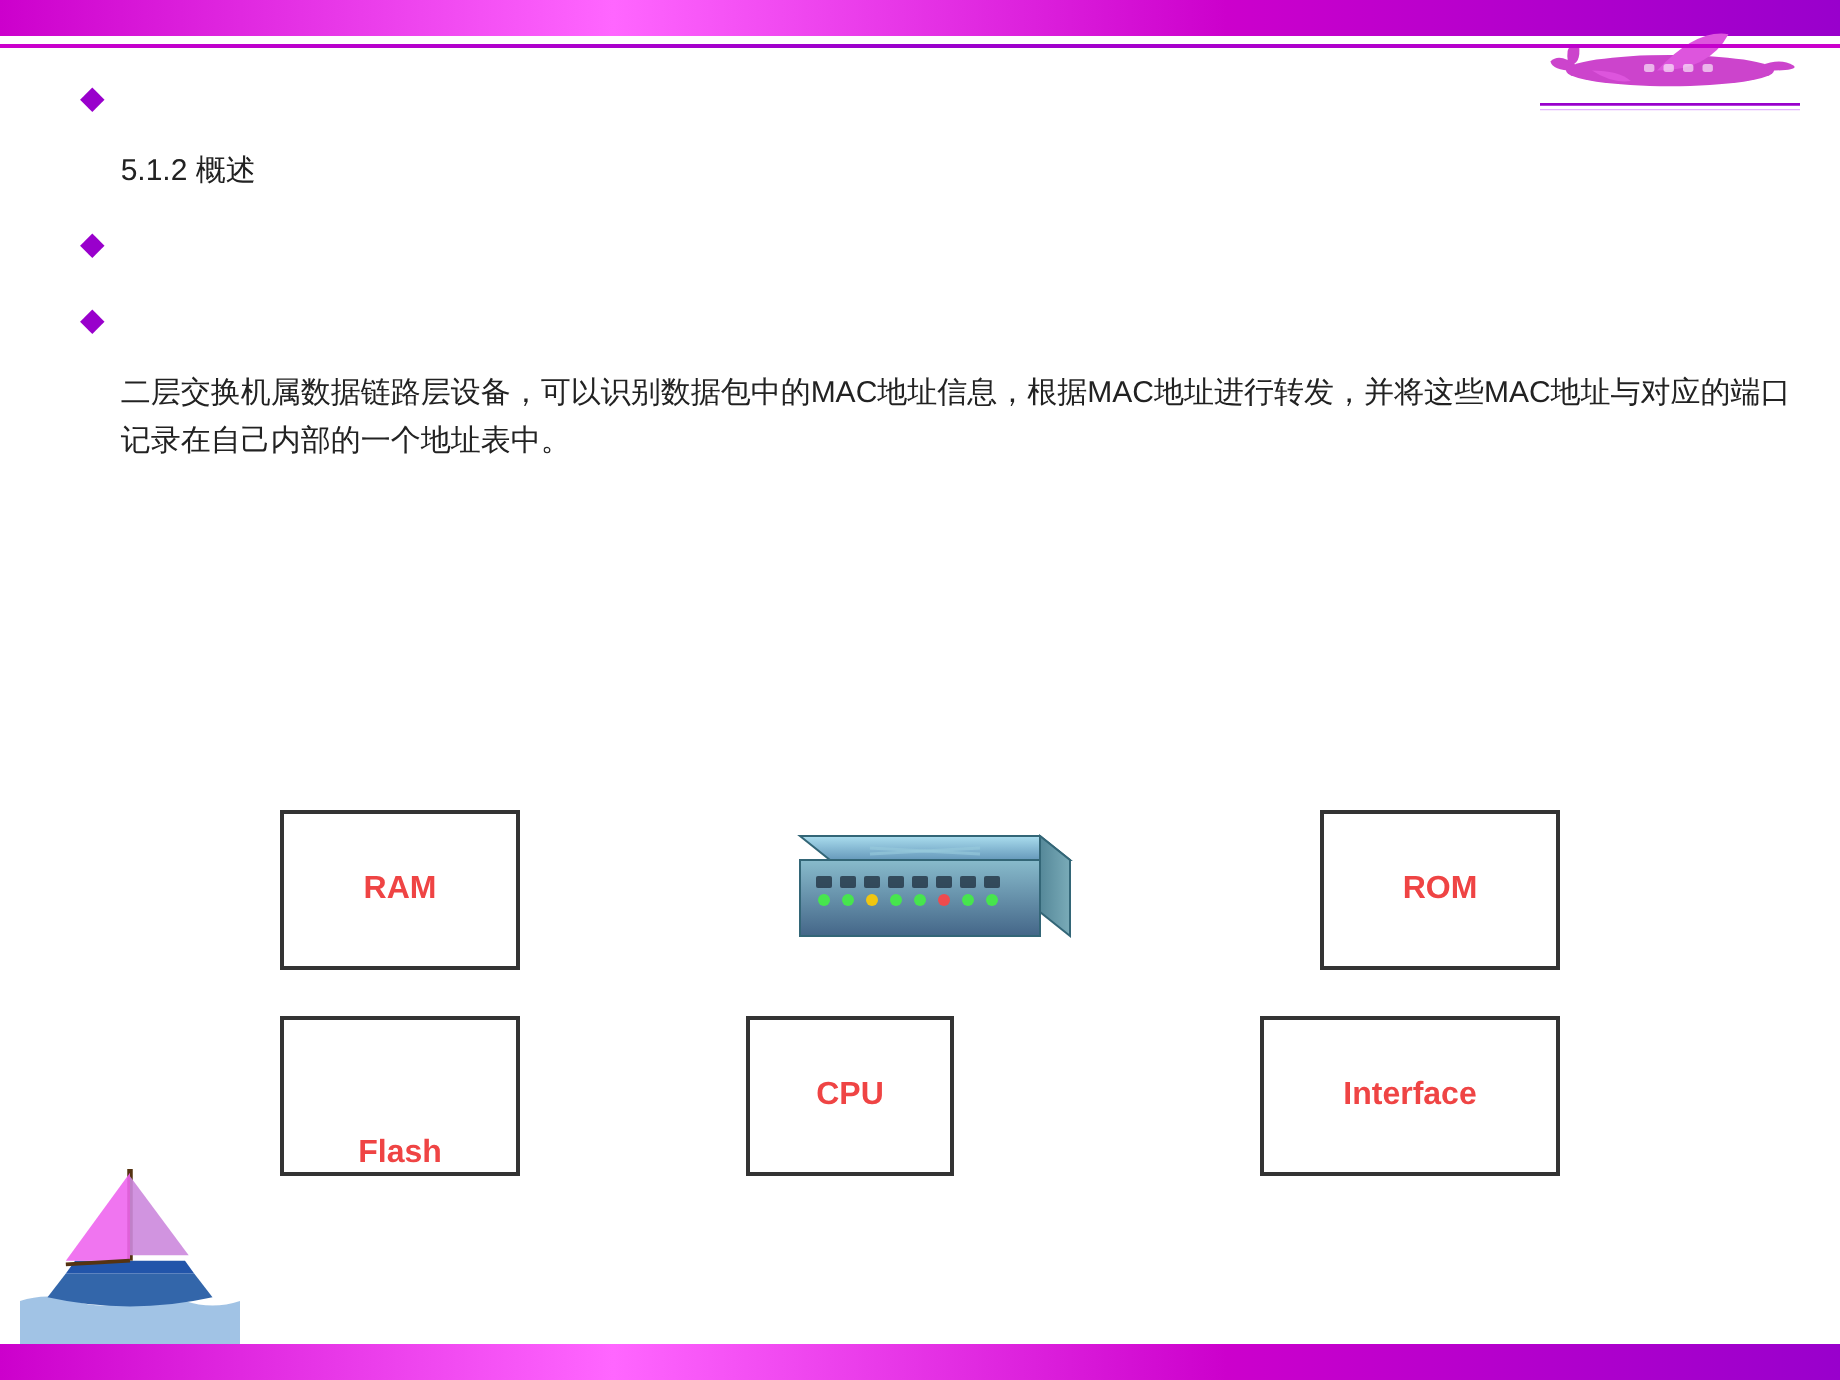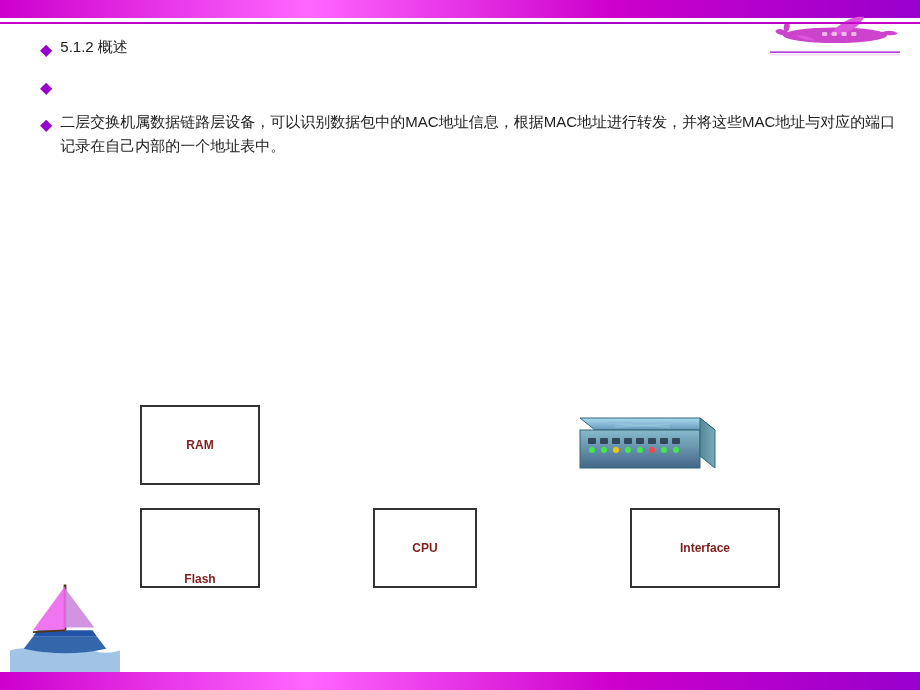--- a/index.html
+++ b/index.html
@@ -76,20 +76,21 @@
     .bullet-diamond {
       color: #9900cc;
       font-size: 16px;
       margin-right: 8px;
       margin-top: 2px;
       flex-shrink: 0;
     }
 
     .bullet-text {
       color: #222;
+      margin-top: 39px;
     }
 
     
     .diagram {
       position: absolute;
       top: 330px;
       left: 60px;
       right: 60px;
       bottom: 30px;
       display: flex;
@@ -97,23 +98,23 @@
       align-items: center;
       justify-content: center;
     }
 
     
     .hw-box {
       border: 2px solid #333;
       display: flex;
       align-items: center;
       justify-content: center;
-      font-size: 12px;
+      font-size: 16px;
       font-weight: bold;
-      color: #7f1d1d;
+      color: #ef4444;
       background: #fff;
     }
 
     .box-ram {
       width: 120px;
       height: 80px;
     }
 
     .box-rom {
       width: 120px;
@@ -274,20 +275,23 @@
         <circle cx="80" cy="40" r="3" fill="#44ee44" opacity="0.9"></circle>
         <circle cx="92" cy="40" r="3" fill="#ff4444" opacity="0.9"></circle>
         <circle cx="104" cy="40" r="3" fill="#44ee44" opacity="0.9"></circle>
         <circle cx="116" cy="40" r="3" fill="#44ee44" opacity="0.9"></circle>
 
         <line x1="55" y1="14" x2="110" y2="17" stroke="#99ccdd" stroke-width="1.5" opacity="0.6"></line>
         <line x1="110" y1="14" x2="55" y2="17" stroke="#99ccdd" stroke-width="1.5" opacity="0.6"></line>
       </svg>
     </div>
 
+    <div class="hw-box box-rom">
+      <span>ROM</span>
+    </div>
   </div>
 
   <div class="row-bottom-spacing">
     <div class="hw-box box-flash">
       <span>Flash</span>
     </div>
 
     <div class="hw-box box-cpu">
       <span>CPU</span>
     </div>

